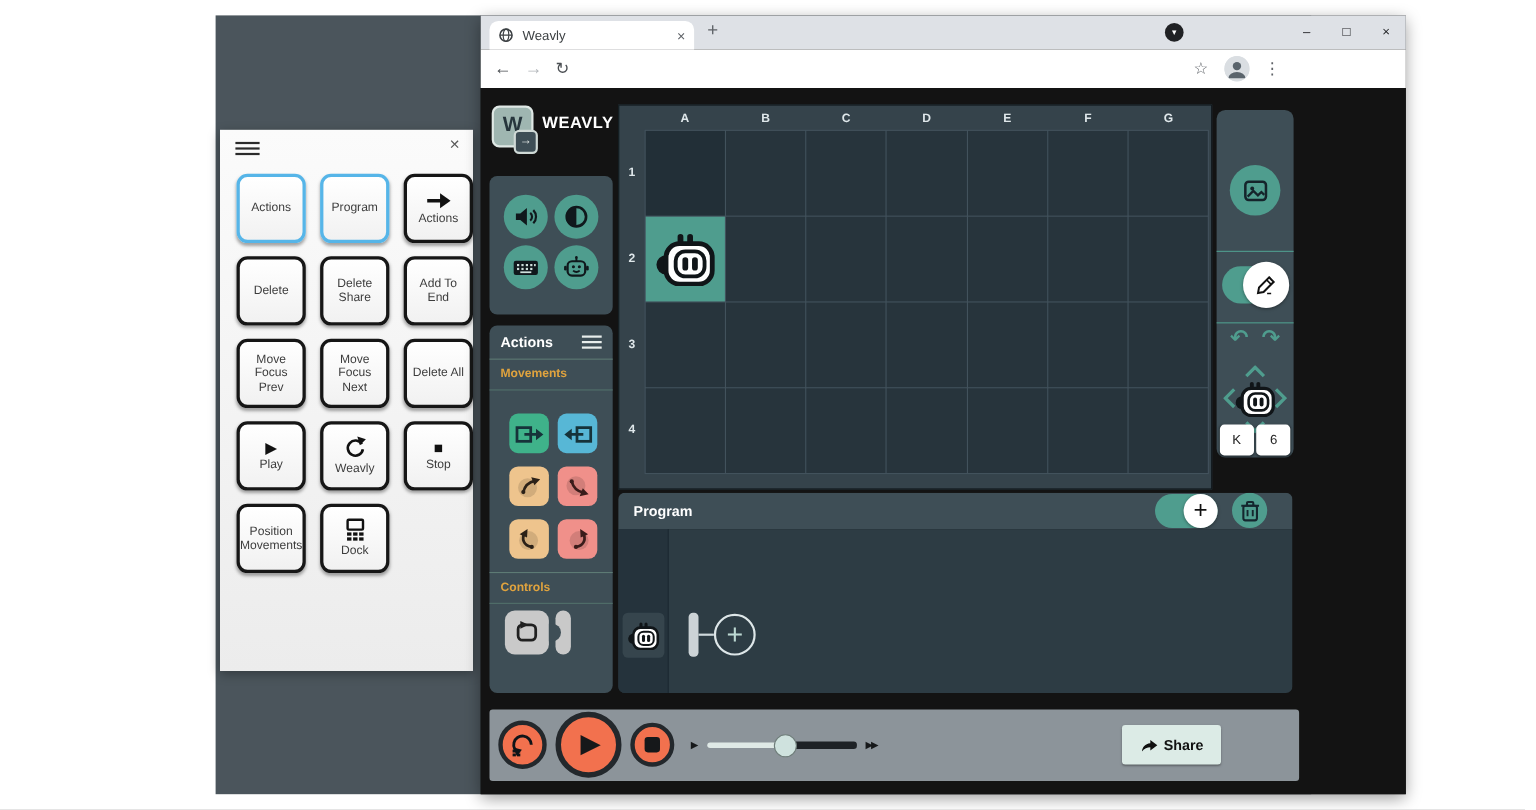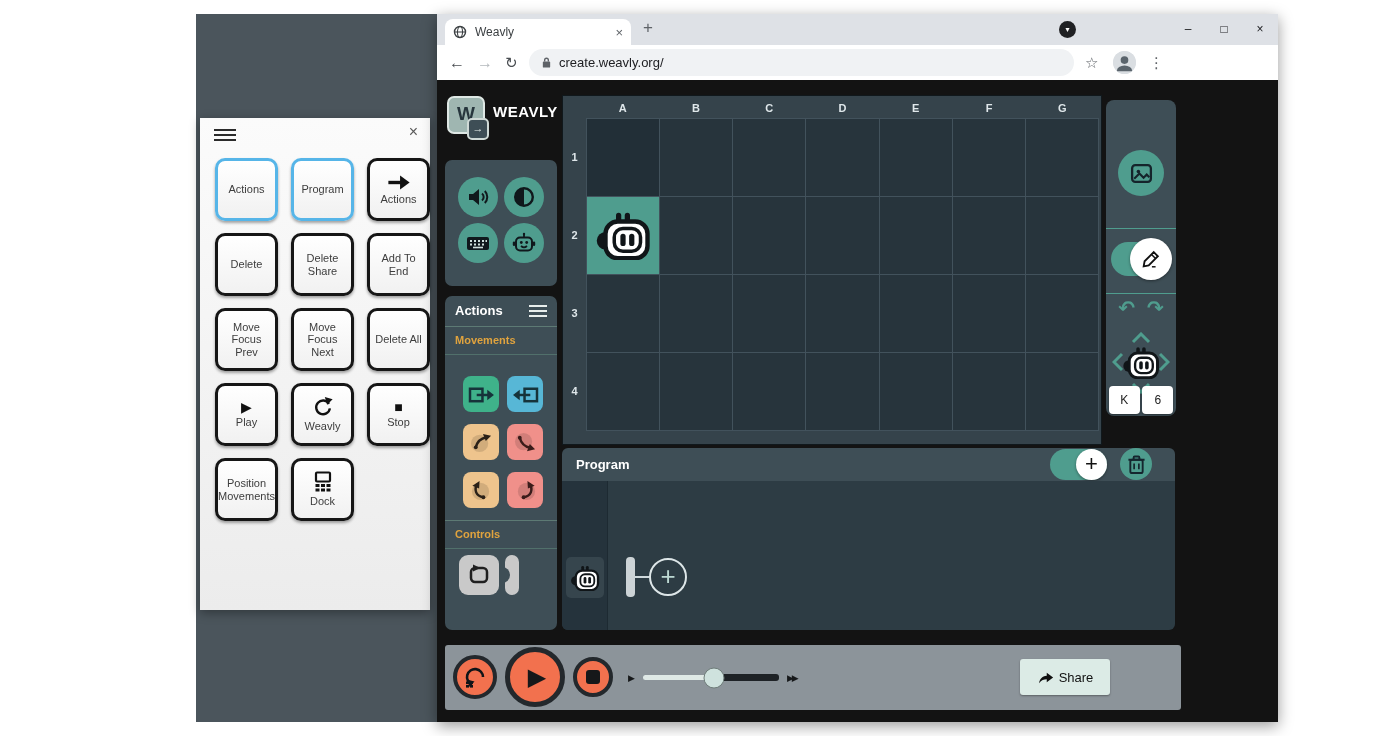--- a/index.html
+++ b/index.html
@@ -137,21 +137,21 @@
   .bb-stop .sq{width:14px;height:14px;background:#16181a;border-radius:3px;}
   .slider{position:absolute;left:183px;top:0;height:65px;display:flex;align-items:center;gap:8px;}
   .slider .t1{font-size:9px;color:#16181a;}
   .slider .t2{font-size:9px;color:#16181a;letter-spacing:-2px;}
   .slider .track{position:relative;width:136px;height:7px;}
   .track .light{position:absolute;left:0;top:1px;width:52%;height:5px;background:#dfe9e6;border-radius:3px;}
   .track .dark{position:absolute;left:52%;top:0;right:0;height:7px;background:#1e2226;border-radius:3px;}
   .track .knob{position:absolute;left:52%;top:50%;transform:translate(-50%,-50%);width:21px;height:21px;
     border-radius:50%;background:#cfe2de;border:1px solid #6f7d7a;box-sizing:border-box;}
   .sharebtn{position:absolute;left:575px;top:14px;width:90px;height:36px;background:#dcebe6;border-radius:3px;
-    display:flex;align-items:center;justify-content:center;gap:4px;box-shadow:0 1px 2px rgba(0,0,0,.35);}
+    display:flex;align-items:center;justify-content:center;gap:4px;box-shadow:0 1px 2px rgba(0,0,0,.35);font-weight:bold;}
   .sharebtn span{font-size:13px;color:#111;}
 </style>
 </head>
 <body>
 
 <div class="stage">
 
   <div class="desktop"></div>
 
   <div class="remote">
@@ -256,29 +256,20 @@
         <span>–</span>
         <span class="win-max">□</span>
         <span>×</span>
       </div>
     </div>
 
     <div class="addrbar">
       <span class="nav-ic nav-back">←</span>
       <span class="nav-ic nav-fwd">→</span>
       <span class="nav-ic nav-reload">↻</span>
-      <div class="omnibox">
-        <span>
-          <svg viewBox="0 0 12 14" width="11" height="13">
-            <rect x="2" y="6" width="8" height="6.5" rx="1" fill="#5f6368"></rect>
-            <path d="M4 6 V4.3 a2 2 0 0 1 4 0 V6" stroke="#5f6368" stroke-width="1.5" fill="none"></path>
-          </svg>
-        </span>
-        <span class="omni-url">create.weavly.org/</span>
-      </div>
       <span class="addr-star">☆</span>
       <div class="avatar">
         <svg viewBox="0 0 24 24" width="23" height="23">
           <circle cx="12" cy="12" r="12" fill="#dadee2"></circle>
           <circle cx="12" cy="9.5" r="4" fill="#5a646c"></circle>
           <path d="M4 21 a8 6 0 0 1 16 0 z" fill="#5a646c"></path>
         </svg>
       </div>
       <span class="addr-dots">⋮</span>
     </div>

